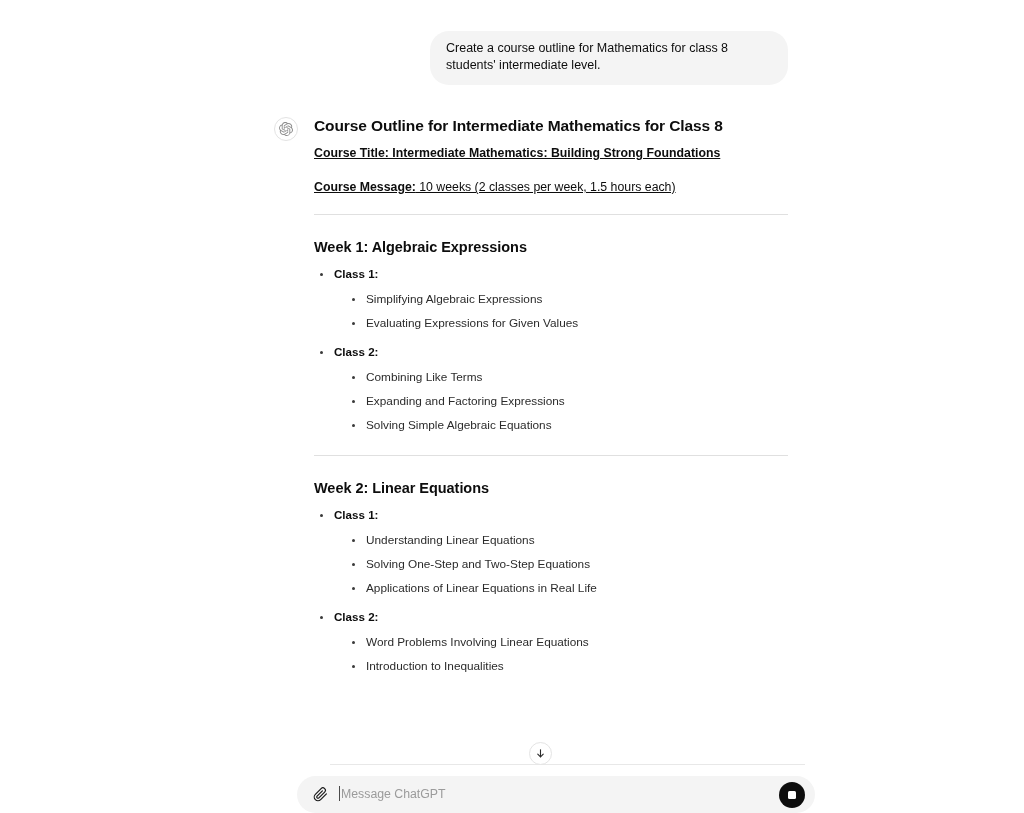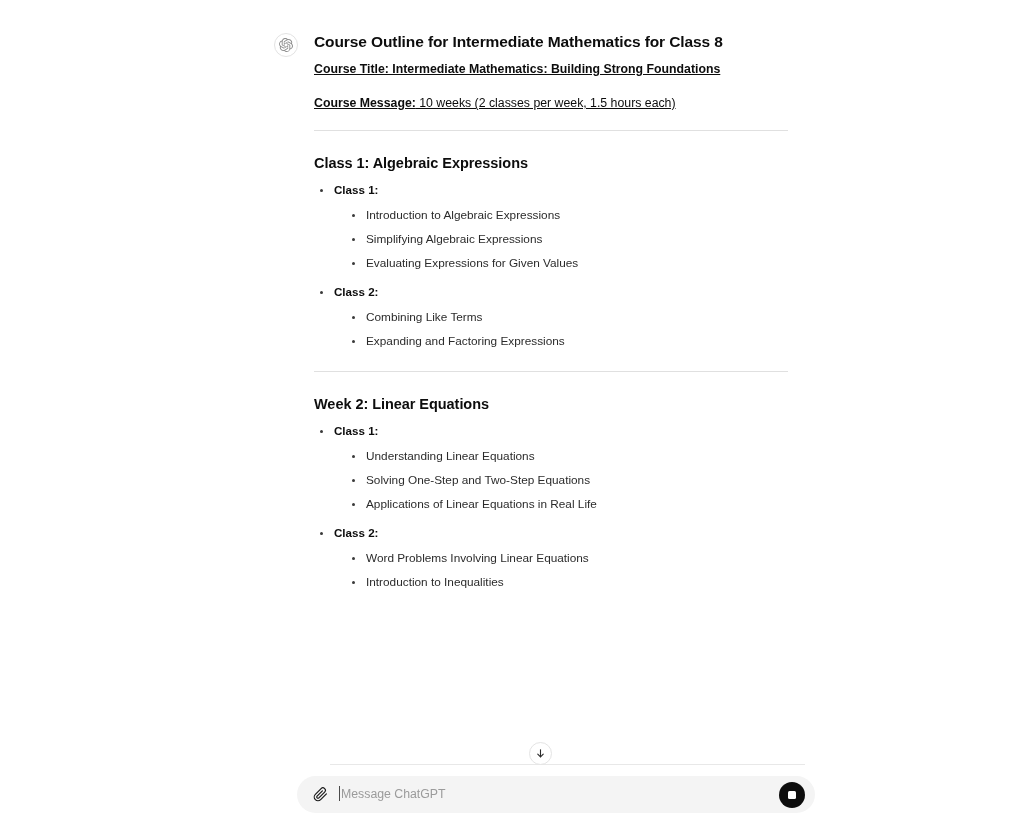--- a/index.html
+++ b/index.html
@@ -266,20 +266,23 @@
   }
 </style>
 </head>
 <body>
 
 <div id="app">
 
   <div class="thread">
     <div class="thread-inner">
 
+      <div class="user-row">
+        <div class="user-bubble">Create a course outline for Mathematics for class 8 students' intermediate level.</div>
+      </div>
 
       <div class="assistant-row">
 
         <div class="avatar">
           <svg width="14" height="14" viewBox="0 0 24 24" fill="#5f5f5f">
             <path d="M22.28 9.82a5.98 5.98 0 0 0-.52-4.91 6.05 6.05 0 0 0-6.51-2.9A6.07 6.07 0 0 0 4.98 4.18a5.98 5.98 0 0 0-4 2.9 6.05 6.05 0 0 0 .75 7.1 5.98 5.98 0 0 0 .52 4.9 6.05 6.05 0 0 0 6.51 2.9 5.98 5.98 0 0 0 4.5 2.01 6.05 6.05 0 0 0 5.78-4.19 5.98 5.98 0 0 0 4-2.9 6.05 6.05 0 0 0-.76-7.08zm-9.02 12.6a4.48 4.48 0 0 1-2.88-1.04l.14-.08 4.78-2.76a.79.79 0 0 0 .39-.68v-6.74l2.02 1.17a.07.07 0 0 1 .04.05v5.58a4.5 4.5 0 0 1-4.49 4.5zM3.6 18.3a4.47 4.47 0 0 1-.535-3.01l.142.085 4.783 2.76a.78.78 0 0 0 .78 0l5.843-3.37v2.33a.08.08 0 0 1-.03.06L9.74 19.95a4.5 4.5 0 0 1-6.14-1.65zM2.34 7.9a4.48 4.48 0 0 1 2.34-1.97V11.6a.77.77 0 0 0 .39.68l5.82 3.36-2.02 1.17a.08.08 0 0 1-.07 0L3.98 14.02A4.5 4.5 0 0 1 2.34 7.9zm16.6 3.86L13.1 8.38l2.02-1.16a.08.08 0 0 1 .07 0l4.83 2.79a4.49 4.49 0 0 1-.68 8.1v-5.67a.8.8 0 0 0-.4-.68zm2.01-3.02l-.14-.09-4.77-2.78a.78.78 0 0 0-.79 0L9.41 9.25V6.92a.07.07 0 0 1 .03-.06l4.83-2.79a4.49 4.49 0 0 1 6.67 4.65zM8.31 12.86l-2.02-1.17a.08.08 0 0 1-.04-.05V6.07a4.49 4.49 0 0 1 7.36-3.44l-.14.08L8.69 5.47a.79.79 0 0 0-.39.68zm1.1-2.36l2.6-1.5 2.61 1.5v3l-2.6 1.5-2.61-1.5z"></path>
           </svg>
         </div>
 
         <div class="assistant-content">
@@ -290,35 +293,35 @@
             <span class="allbold">Course Title: Intermediate Mathematics: Building Strong Foundations</span>
           </p>
 
           <p class="meta">
             <b>Course Message:</b><span> 10 weeks (2 classes per week, 1.5 hours each)</span>
           </p>
 
           <hr class="sep">
 
           <div class="week-block">
-            <h2 class="week">Class 1: Algebraic Expressions</h2>
+            <h2 class="week">Week 1: Algebraic Expressions</h2>
             <ul class="lvl1">
               <li class="class-item">
                 <span class="class-label">Class 1:</span>
                 <ul class="lvl2">
-                  <li class="topic-item">Introduction to Algebraic Expressions</li>
                   <li class="topic-item">Simplifying Algebraic Expressions</li>
                   <li class="topic-item">Evaluating Expressions for Given Values</li>
                 </ul>
               </li>
               <li class="class-item">
                 <span class="class-label">Class 2:</span>
                 <ul class="lvl2">
                   <li class="topic-item">Combining Like Terms</li>
                   <li class="topic-item">Expanding and Factoring Expressions</li>
+                  <li class="topic-item">Solving Simple Algebraic Equations</li>
                 </ul>
               </li>
             </ul>
           </div>
 
           <hr class="sep">
 
           <div class="week-block">
             <h2 class="week">Week 2: Linear Equations</h2>
             <ul class="lvl1">

